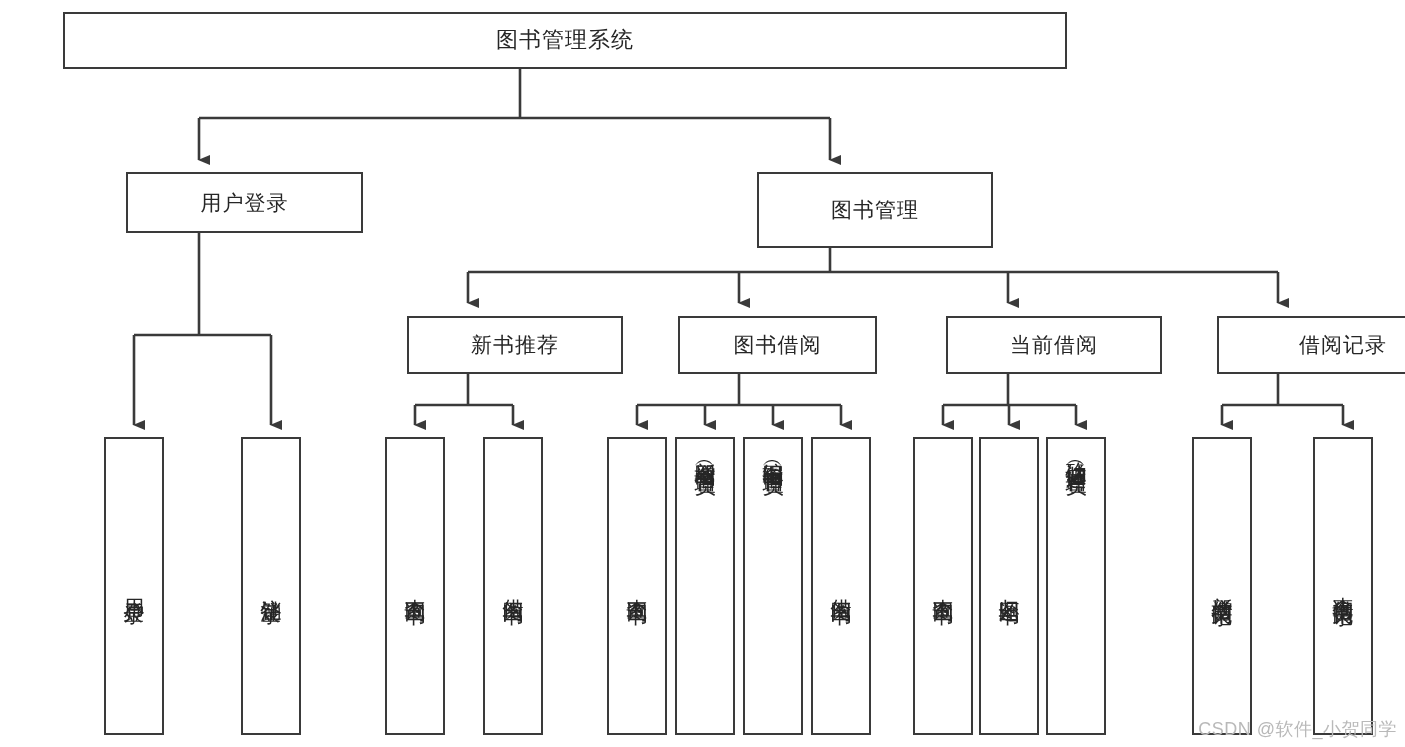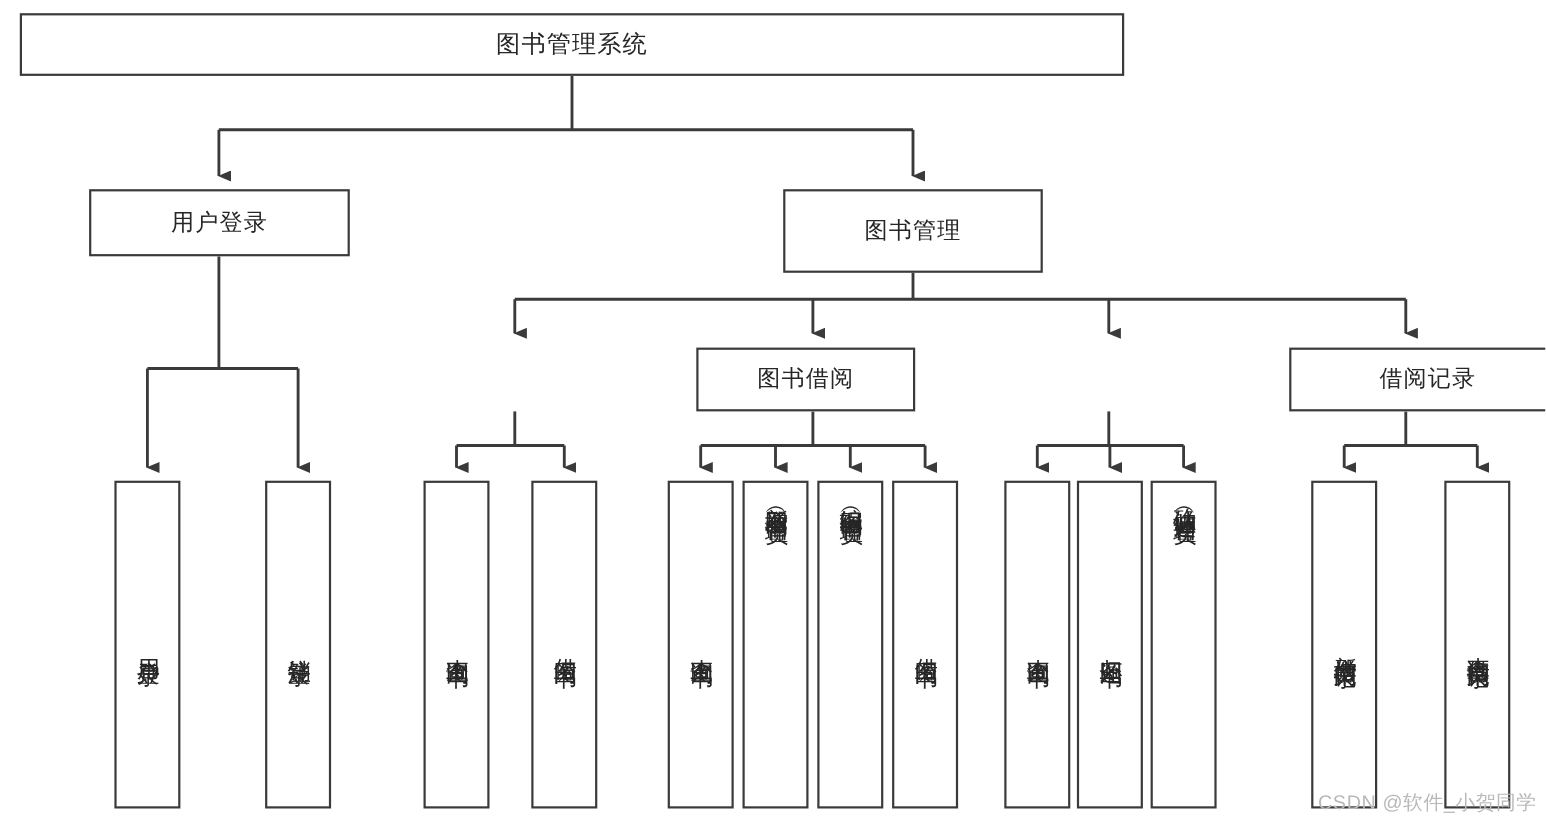--- a/index.html
+++ b/index.html
@@ -33,20 +33,21 @@
     border: 2px solid #3a3a3a;
     display: flex;
     align-items: center;
     justify-content: center;
     color: #262626;
   }
   .node.horiz {
     font-size: 21px;
     letter-spacing: 1px;
     line-height: 1.2;
+    margin-left: 45px;
   }
   .node.root {
     font-size: 22px;
   }
   .node.leaf {
     font-size: 21px;
     letter-spacing: 1px;
     padding: 6px 0 6px 0;
     align-items: flex-start;
   }
@@ -135,25 +136,31 @@
   </div>
 
   <div class="node horiz" style="left:81px; top:172px; width:237px; height:61px;">
     <span>用户登录</span>
   </div>
 
   <div class="node horiz" style="left:712px; top:172px; width:236px; height:76px;">
     <span>图书管理</span>
   </div>
 
+  <div class="node horiz" style="left:362px; top:316px; width:216px; height:58px;">
+    <span>新书推荐</span>
+  </div>
 
   <div class="node horiz" style="left:633px; top:316px; width:199px; height:58px;">
     <span>图书借阅</span>
   </div>
 
+  <div class="node horiz" style="left:901px; top:316px; width:216px; height:58px;">
+    <span>当前借阅</span>
+  </div>
 
   <div class="node horiz" style="left:1172px; top:316px; width:252px; height:58px;">
     <span>借阅记录</span>
   </div>
 
   <div class="node leaf" style="left:104px; top:437px; width:60px; height:298px;">
     <span class="leafinner">
       <span class="vlabel">用户登录</span>
     </span>
   </div>

